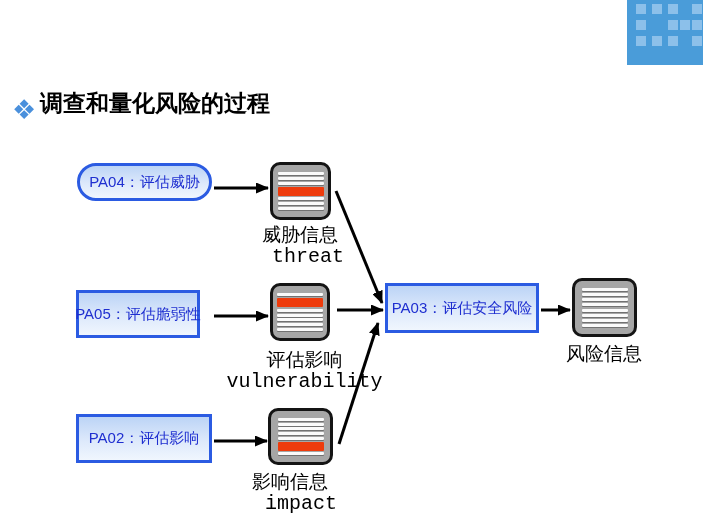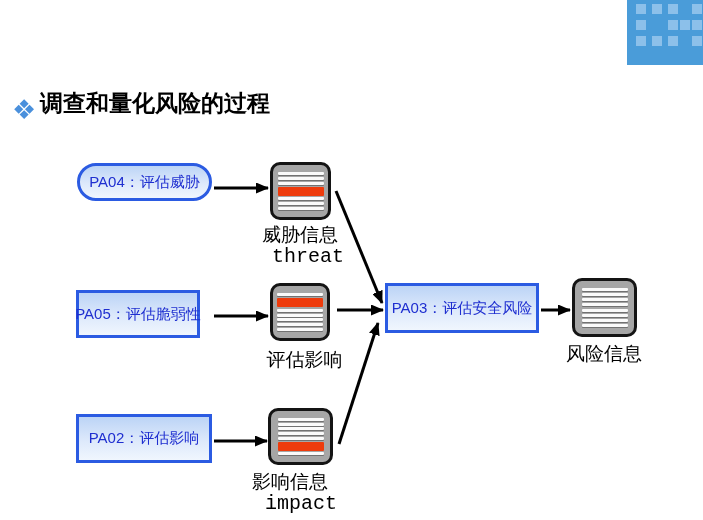--- a/index.html
+++ b/index.html
@@ -132,20 +132,21 @@
       <div class="stripe"></div>
       <div class="stripe"></div>
     </div>
 
   <div class="doc-label lbl-threat">
     <div class="cn">威胁信息</div>
     <div class="en">threat</div>
   </div>
   <div class="doc-label lbl-vuln">
     <div class="cn">评估影响</div>
+    <div class="en">vulnerability</div>
   </div>
   <div class="doc-label lbl-risk">
     <div class="cn">风险信息</div>
   </div>
   <div class="doc-label lbl-impact">
     <div class="cn">影响信息</div>
     <div class="en">impact</div>
   </div>
 
 </div>

